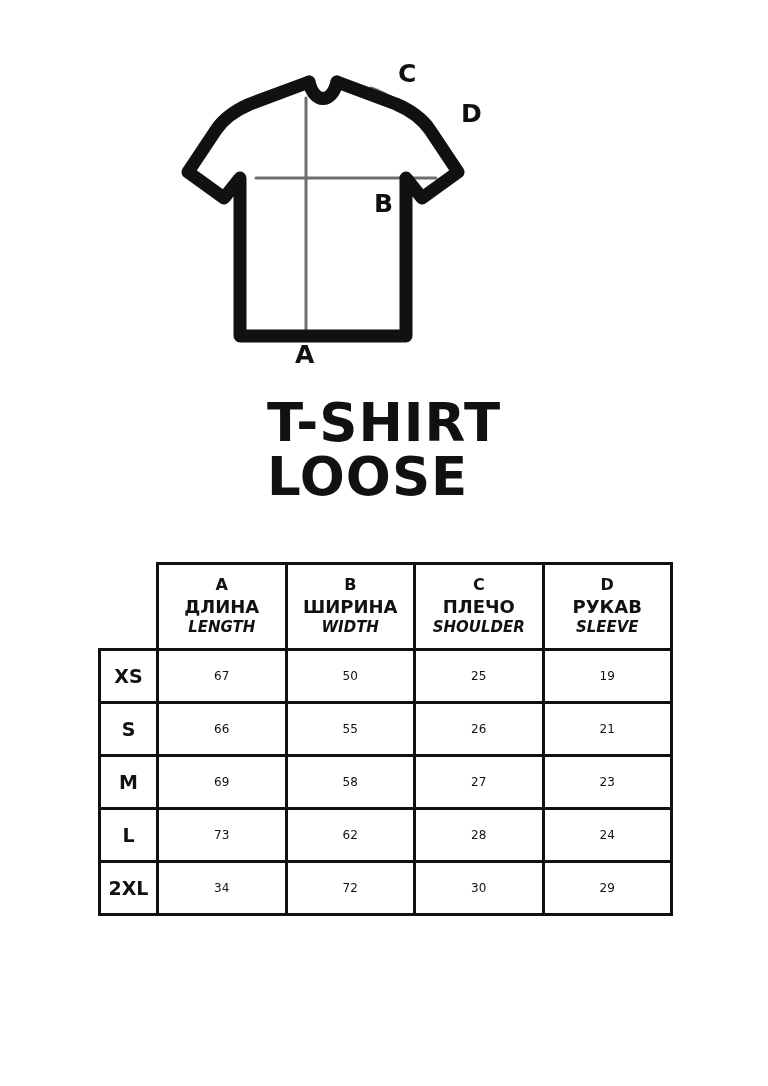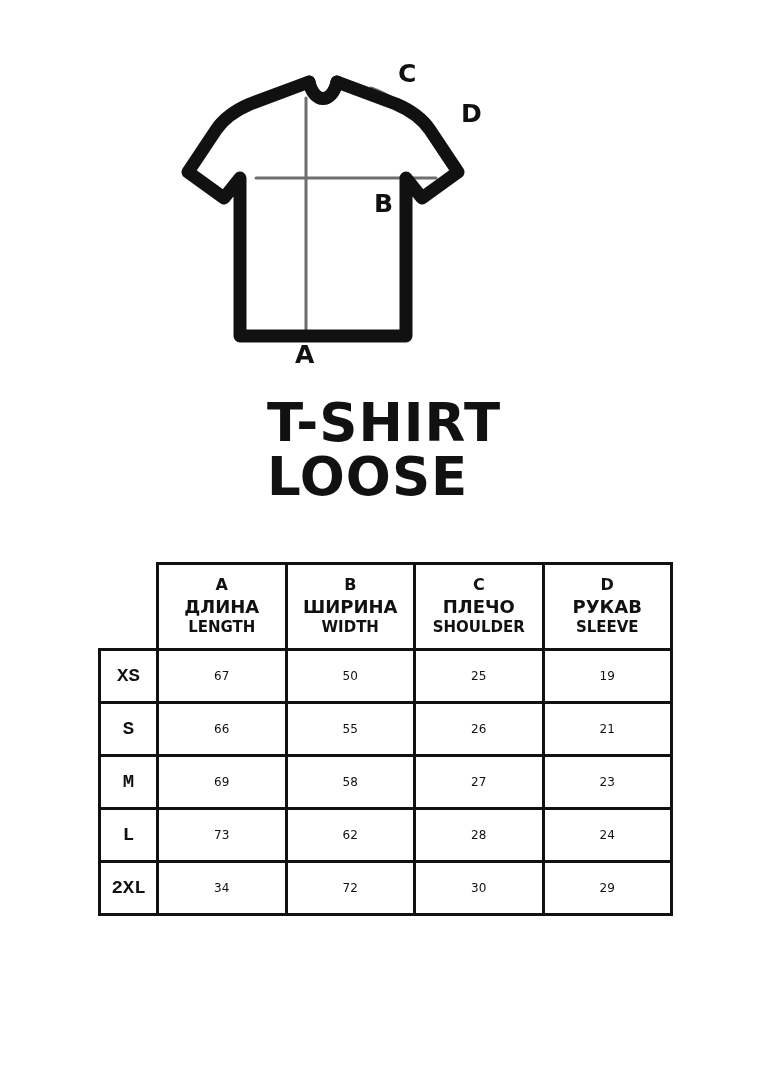--- a/index.html
+++ b/index.html
@@ -90,27 +90,27 @@
     font-size: 16px;
     margin-bottom: 1px;
   }
   thead th.head-cell .ru {
     display: block;
     font-size: 18px;
   }
   thead th.head-cell .en {
     display: block;
     font-size: 15px;
+    font-style: italic;
   }
   tbody td.size-cell {
     border-left: 3px solid #111111;
     font-size: 19px;
     padding: 11px 0;
     font-weight: 700;
-    font-family: Liberation Mono, monospace;
   }
   tbody td.value-cell {
     font-size: 12px;
     padding: 11px 0;
     font-weight: 400;
   }
   tbody tr td {
     height: 28px;
   }
 </style>

